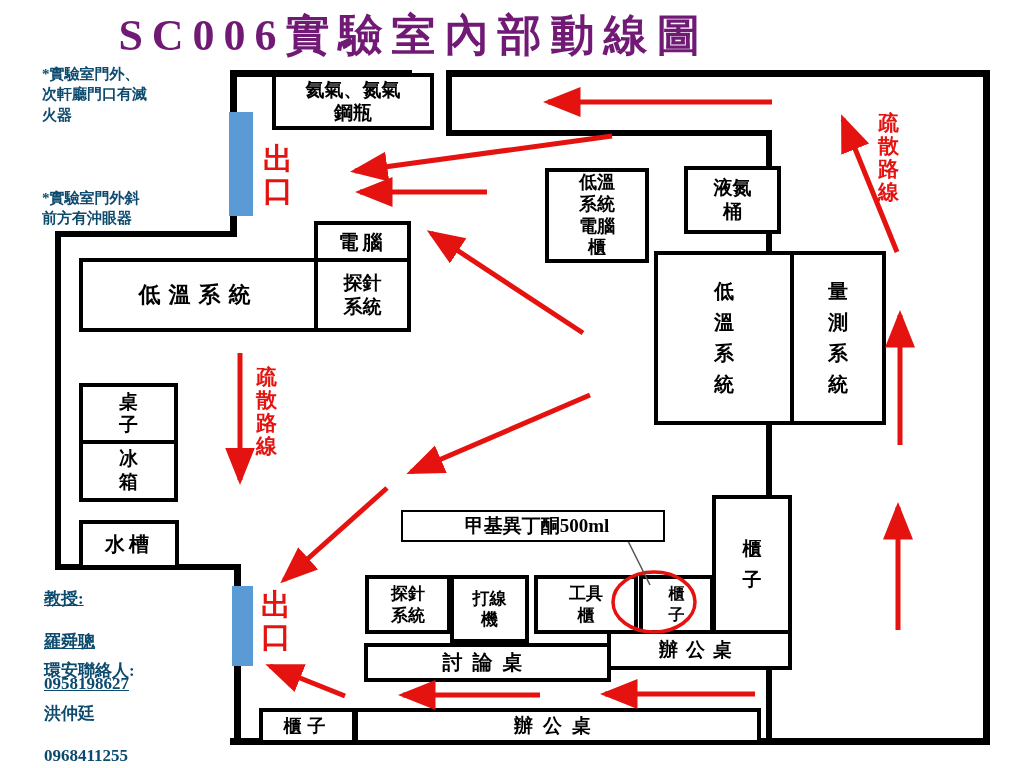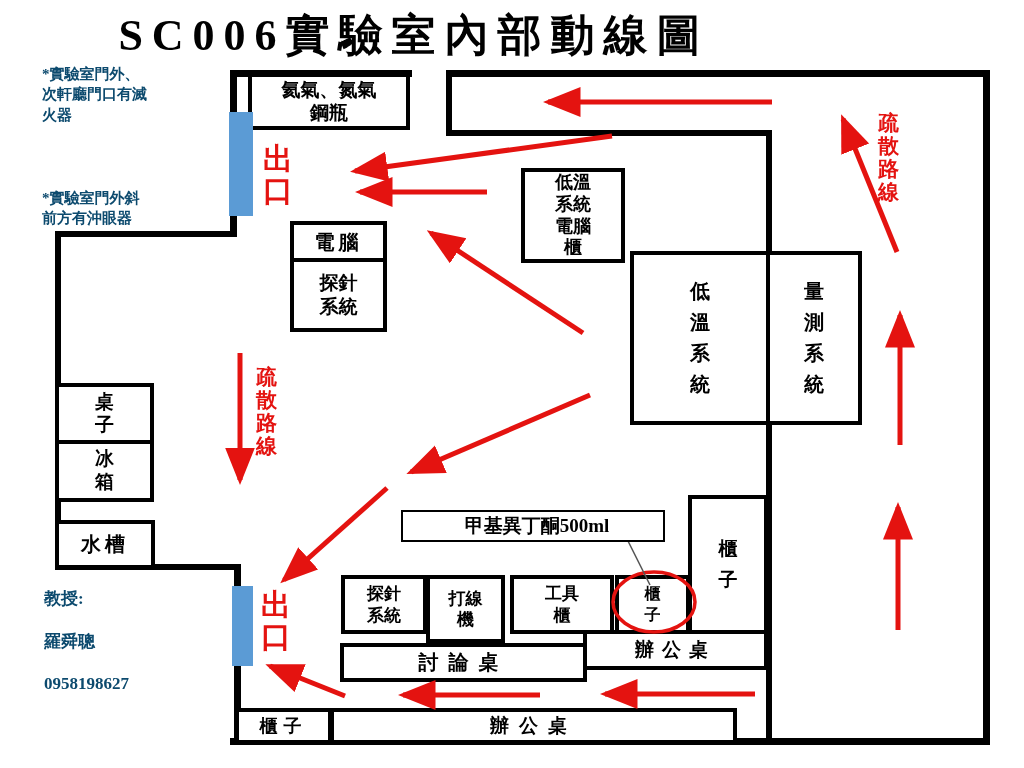--- a/index.html
+++ b/index.html
@@ -5,27 +5,27 @@
   html,body{margin:0;padding:0;background:#fff;}
   #canvas{
     position:relative;width:1024px;height:768px;background:#ffffff;overflow:hidden;
     font-family:"Liberation Serif","DejaVu Serif",serif;
   }
   .wall{position:absolute;background:#000;}
   .door{position:absolute;background:#5b9bd5;z-index:6;}
   .room{
     position:absolute;box-sizing:border-box;border:4px solid #000;background:#fff;
     display:flex;align-items:center;justify-content:center;text-align:center;
-    font-weight:bold;color:#000;white-space:pre-line;z-index:3;line-height:1.25;
+    font-weight:bold;color:#000;white-space:pre-line;z-index:3;line-height:1.25;margin-left:24px;
   }
   .plaintext{position:absolute;color:#0c4a6e;font-weight:bold;white-space:pre-line;z-index:2;}
   .redtext{position:absolute;color:#e41310;font-weight:bold;white-space:pre-line;z-index:5;text-align:center;}
   #title{
     position:absolute;left:0;top:6px;width:828px;text-align:center;
-    font-size:44px;font-weight:bold;letter-spacing:9px;color:#000000;z-index:2;
+    font-size:44px;font-weight:bold;letter-spacing:9px;color:#701a75;z-index:2;
   }
   #arrows{position:absolute;left:0;top:0;z-index:4;pointer-events:none;}
   .label-box{
     position:absolute;box-sizing:border-box;border:2.5px solid #000;background:#fff;
     display:flex;align-items:center;justify-content:center;font-weight:bold;z-index:5;padding-left:8px;
   }
 </style>
 </head>
 <body>
 
@@ -45,26 +45,29 @@
   <div class="wall" style="left:230px;top:738px;width:760px;height:7px;"></div>
   <div class="wall" style="left:983px;top:70px;width:7px;height:675px;"></div>
   <div class="wall" style="left:766px;top:130px;width:6px;height:612px;"></div>
 
   <div class="door" style="left:229px;top:112px;width:24px;height:104px;"></div>
   <div class="door" style="left:232px;top:586px;width:21px;height:80px;"></div>
 
   <div class="room" style="left:248px;top:73px;width:162px;height:57px;font-size:19px;line-height:1.2;">氦氣、氮氣
 鋼瓶</div>
   <div class="room" style="left:290px;top:221px;width:97px;height:43px;font-size:20px;letter-spacing:4px;">電腦</div>
+  <div class="room" style="left:55px;top:258px;width:239px;height:74px;font-size:22px;letter-spacing:8px;">低溫系統</div>
   <div class="room" style="left:290px;top:258px;width:97px;height:74px;font-size:19px;">探針
 系統</div>
   <div class="room" style="left:521px;top:168px;width:104px;height:95px;font-size:18px;line-height:1.2;">低溫
 系統
 電腦
 櫃</div>
+  <div class="room" style="left:660px;top:166px;width:97px;height:68px;font-size:19px;">液氮
+桶</div>
   <div class="room" style="left:630px;top:251px;width:140px;height:174px;font-size:20px;line-height:1.55;">低
 溫
 系
 統</div>
   <div class="room" style="left:766px;top:251px;width:96px;height:174px;font-size:20px;line-height:1.55;">量
 測
 系
 統</div>
   <div class="room" style="left:55px;top:383px;width:99px;height:61px;font-size:19px;line-height:1.2;">桌
 子</div>
@@ -87,23 +90,26 @@
   <div class="room" style="left:330px;top:708px;width:407px;height:36px;font-size:19px;letter-spacing:10px;">辦公桌</div>
 
   <div class="label-box" style="left:401px;top:510px;width:264px;height:32px;font-size:19px;">甲基異丁酮500ml</div>
 
   <div class="plaintext" style="left:42px;top:64px;font-size:15px;line-height:1.35;">*實驗室門外、
 次軒廳門口有滅
 火器</div>
   <div class="plaintext" style="left:42px;top:140px;font-size:15px;line-height:1.35;margin-top:48px;">*實驗室門外斜
 前方有沖眼器</div>
 
-  <div class="plaintext" style="left:44px;top:588px;font-size:17px;line-height:1.25;"><span>教授:</span><br>
+  <div class="plaintext" style="left:44px;top:588px;font-size:17px;line-height:1.25;text-decoration:underline;"><span>教授:</span><br>
     <span>羅舜聰</span><br>
     <span>0958198627</span></div>
+  <div class="plaintext" style="left:44px;top:660px;font-size:17px;line-height:1.25;"><span>環安聯絡人:</span><br>
+    <span>洪仲廷</span><br>
+    <span>0968411255</span></div>
 
   <div class="redtext" style="left:263px;top:143px;font-size:30px;line-height:1.08;">出
 口</div>
   <div class="redtext" style="left:261px;top:589px;font-size:30px;line-height:1.08;">出
 口</div>
   <div class="redtext" style="left:256px;top:366px;font-size:21px;line-height:1.1;">疏
 散
 路
 線</div>
   <div class="redtext" style="left:878px;top:112px;font-size:21px;line-height:1.1;">疏

